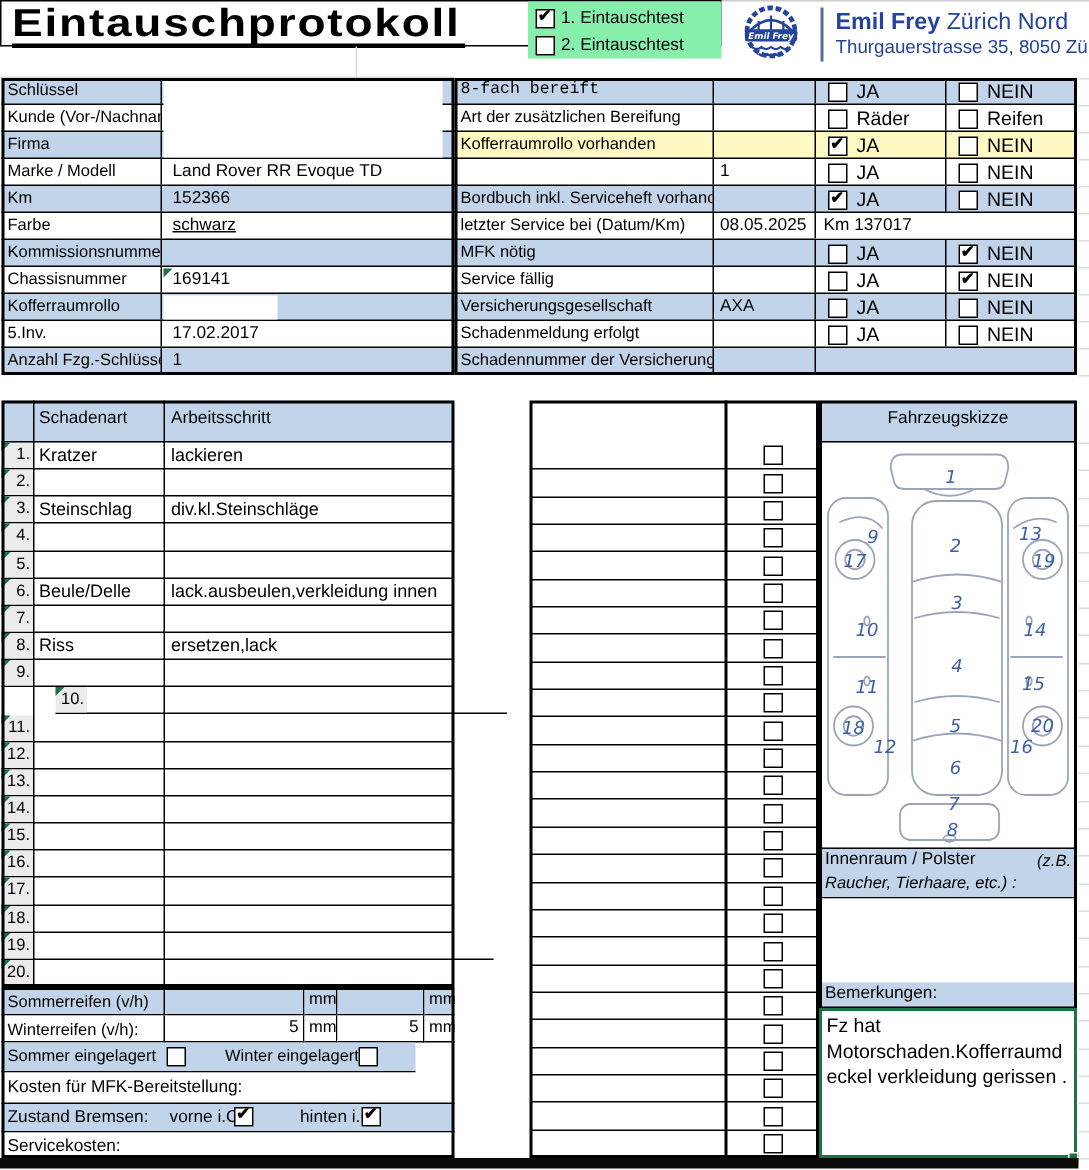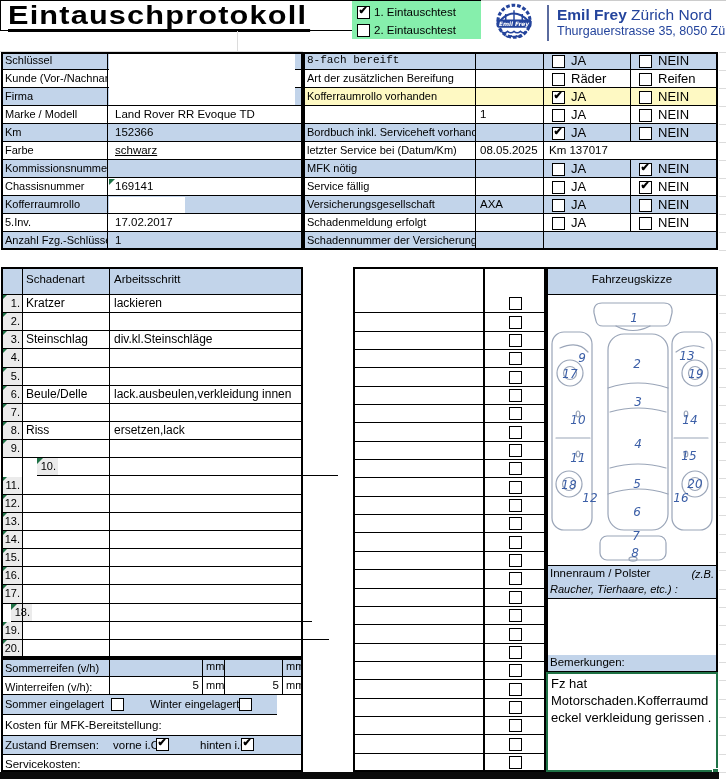--- a/index.html
+++ b/index.html
@@ -299,21 +299,21 @@
       <div class="abs" style="left: 1px; top: 567.25px; width: 301px; height: 18.15px; border-bottom: 1px solid rgb(0, 0, 0);">
         <div class="abs" style="left: 0px; top: 0px; width: 21px; height: 100%; background: rgb(235, 235, 235); text-align: right; padding-right: 2px; font-size: 11px; line-height: 17px;">16.<div class="abs tri" style="left: 0px; top: 0px;"></div></div>
         <div class="abs" style="left: 21px; top: 0px; width: 87px; height: 100%; font-size: 12px; line-height: 17px; padding-left: 4px; white-space: nowrap; overflow: hidden;"></div>
         <div class="abs" style="left: 108px; top: 0px; right: 0px; height: 100%; font-size: 12px; line-height: 17px; padding-left: 5px; white-space: nowrap; overflow: hidden;"></div>
       </div>
       <div class="abs" style="left: 1px; top: 585.4px; width: 301px; height: 18.15px; border-bottom: 1px solid rgb(0, 0, 0);">
         <div class="abs" style="left: 0px; top: 0px; width: 21px; height: 100%; background: rgb(235, 235, 235); text-align: right; padding-right: 2px; font-size: 11px; line-height: 17px;">17.<div class="abs tri" style="left: 0px; top: 0px;"></div></div>
         <div class="abs" style="left: 21px; top: 0px; width: 87px; height: 100%; font-size: 12px; line-height: 17px; padding-left: 4px; white-space: nowrap; overflow: hidden;"></div>
         <div class="abs" style="left: 108px; top: 0px; right: 0px; height: 100%; font-size: 12px; line-height: 17px; padding-left: 5px; white-space: nowrap; overflow: hidden;"></div>
       </div>
-      <div class="abs" style="left: 11px; top: 603.55px; width: 301px; height: 18.15px; border-bottom: 1px solid rgb(0, 0, 0);">
+      <div class="abs" style="left: 1px; top: 603.55px; width: 301px; height: 18.15px; border-bottom: 1px solid rgb(0, 0, 0);">
         <div class="abs" style="left: 0px; top: 0px; width: 21px; height: 100%; background: rgb(235, 235, 235); text-align: right; padding-right: 2px; font-size: 11px; line-height: 17px;">18.<div class="abs tri" style="left: 0px; top: 0px;"></div></div>
         <div class="abs" style="left: 21px; top: 0px; width: 87px; height: 100%; font-size: 12px; line-height: 17px; padding-left: 4px; white-space: nowrap; overflow: hidden;"></div>
         <div class="abs" style="left: 108px; top: 0px; right: 0px; height: 100%; font-size: 12px; line-height: 17px; padding-left: 5px; white-space: nowrap; overflow: hidden;"></div>
       </div>
       <div class="abs" style="left: 1px; top: 621.7px; width: 328px; height: 18.15px; border-bottom: 1px solid rgb(0, 0, 0);">
         <div class="abs" style="left: 0px; top: 0px; width: 21px; height: 100%; background: rgb(235, 235, 235); text-align: right; padding-right: 2px; font-size: 11px; line-height: 17px;">19.<div class="abs tri" style="left: 0px; top: 0px;"></div></div>
         <div class="abs" style="left: 21px; top: 0px; width: 87px; height: 100%; font-size: 12px; line-height: 17px; padding-left: 4px; white-space: nowrap; overflow: hidden;"></div>
         <div class="abs" style="left: 108px; top: 0px; right: 0px; height: 100%; font-size: 12px; line-height: 17px; padding-left: 5px; white-space: nowrap; overflow: hidden;"></div>
       </div>
       <div class="abs" style="left: 1px; top: 639.85px; width: 301px; height: 18.15px; border-bottom: none;">

